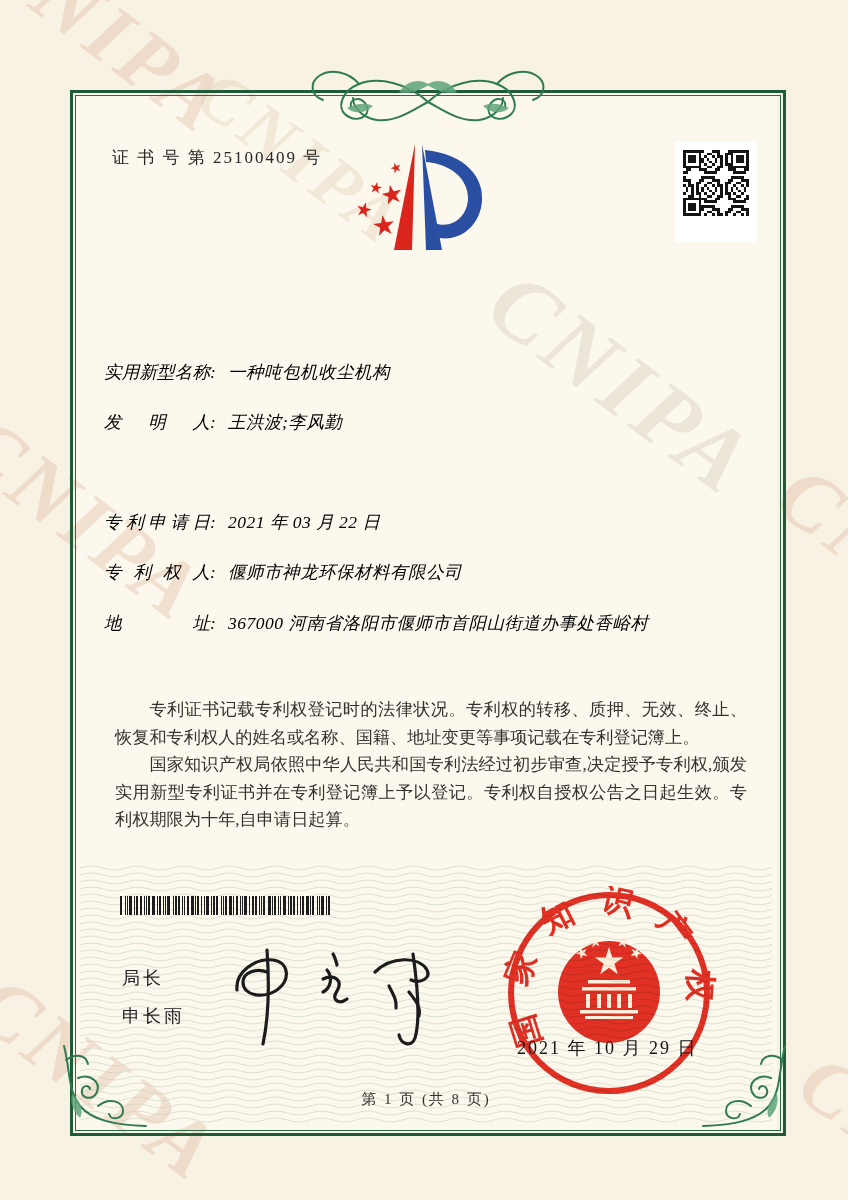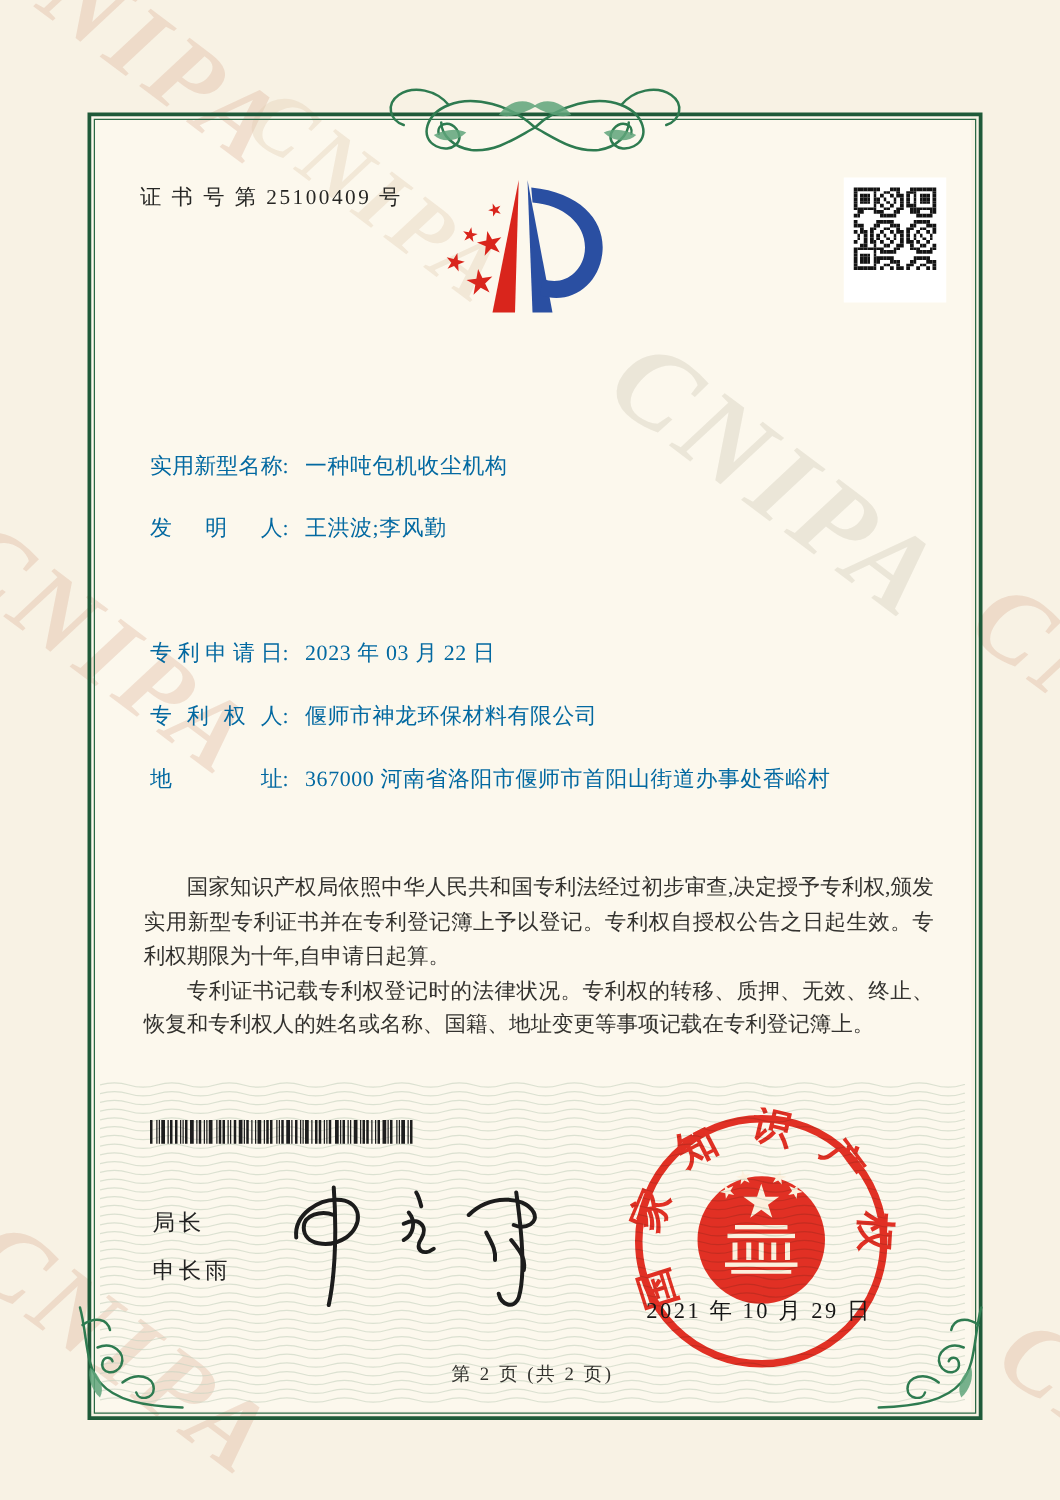--- a/index.html
+++ b/index.html
@@ -23,21 +23,21 @@
   .orn .leaf{fill:#5fa47a;stroke:none;opacity:.85;}
   
   .cert-no{position:absolute;left:112px;top:146px;font-size:17px;letter-spacing:2px;z-index:5;color:#262624;}
   .qr-pad{position:absolute;left:675px;top:142px;width:82px;height:100px;background:#ffffff;z-index:5;}
   .qr{position:absolute;left:683px;top:150px;width:66px;height:66px;background:#fff;z-index:6;}
   .qr i{position:absolute;display:block;background:#141414;}
   .logo{position:absolute;left:352px;top:138px;z-index:5;}
   .title{position:absolute;left:72px;top:260px;width:708px;text-align:center;font-size:40px;font-weight:bold;
          letter-spacing:9px;color:#191917;z-index:5;}
   
-  .frow{position:absolute;left:120px;font-size:17.5px;z-index:5;white-space:nowrap;color:#0369a1;}
+  .frow{position:absolute;left:104px;font-size:17.5px;z-index:5;white-space:nowrap;color:#000000;font-style:italic;}
   .flabel{display:inline-block;width:106px;text-align:justify;text-align-last:justify;vertical-align:top;}
   .fcolon{display:inline-block;width:18px;}
   .fval{letter-spacing:.5px;}
   .grant2{position:absolute;left:335px;top:0;}
   
   .body-text{position:absolute;left:115px;top:696px;width:632px;font-size:17.2px;line-height:27.5px;
              color:#33322f;z-index:5;text-align:justify;}
   .body-text p{margin:0;text-indent:2em;}
   
   .barcode{position:absolute;left:120px;top:896px;width:216px;height:19px;z-index:5;}
@@ -457,32 +457,32 @@
   </svg>
 
 
   <div class="frow" style="top:360px;">
     <span class="flabel">实用新型名称</span><span class="fcolon">:</span><span class="fval">一种吨包机收尘机构</span>
   </div>
   <div class="frow" style="top:410px;">
     <span class="flabel">发明人</span><span class="fcolon">:</span><span class="fval">王洪波;李风勤</span>
   </div>
   <div class="frow" style="top:510px;">
-    <span class="flabel">专利申请日</span><span class="fcolon">:</span><span class="fval">2023 年 03 月 22 日</span>
+    <span class="flabel">专利申请日</span><span class="fcolon">:</span><span class="fval">2021 年 03 月 22 日</span>
   </div>
   <div class="frow" style="top:560px;">
     <span class="flabel">专利权人</span><span class="fcolon">:</span><span class="fval">偃师市神龙环保材料有限公司</span>
   </div>
   <div class="frow" style="top:611px;">
     <span class="flabel">地址</span><span class="fcolon">:</span><span class="fval">367000 河南省洛阳市偃师市首阳山街道办事处香峪村</span>
   </div>
 
   <div class="body-text">
+    <p>专利证书记载专利权登记时的法律状况。专利权的转移、质押、无效、终止、恢复和专利权人的姓名或名称、国籍、地址变更等事项记载在专利登记簿上。</p>
     <p>国家知识产权局依照中华人民共和国专利法经过初步审查,决定授予专利权,颁发实用新型专利证书并在专利登记簿上予以登记。专利权自授权公告之日起生效。专利权期限为十年,自申请日起算。</p>
-    <p>专利证书记载专利权登记时的法律状况。专利权的转移、质押、无效、终止、恢复和专利权人的姓名或名称、国籍、地址变更等事项记载在专利登记簿上。</p>
   </div>
 
   <div class="barcode">
       <i style="left:0px;width:2px"></i>
       <i style="left:5px;width:1px"></i>
       <i style="left:7px;width:1px"></i>
       <i style="left:9px;width:3px"></i>
       <i style="left:14px;width:1px"></i>
       <i style="left:16px;width:2px"></i>
       <i style="left:20px;width:2px"></i>
@@ -581,15 +581,15 @@
       <rect x="95" y="108" width="4" height="14" fill="#fff7ee"></rect>
       <rect x="105" y="108" width="4" height="14" fill="#fff7ee"></rect>
       <rect x="115" y="108" width="4" height="14" fill="#fff7ee"></rect>
       <rect x="126" y="108" width="4" height="14" fill="#fff7ee"></rect>
       <rect x="78" y="124" width="58" height="3.5" fill="#fff7ee"></rect>
       <rect x="83" y="130" width="48" height="3" fill="#fff7ee"></rect>
     </g>
   </svg>
   <div class="seal-date">2021 年 10 月 29 日</div>
 
-  <div class="page-num">第 2 页 (共 2 页)</div>
+  <div class="page-num">第 1 页 (共 8 页)</div>
 
 </div>
 
 </body></html>

